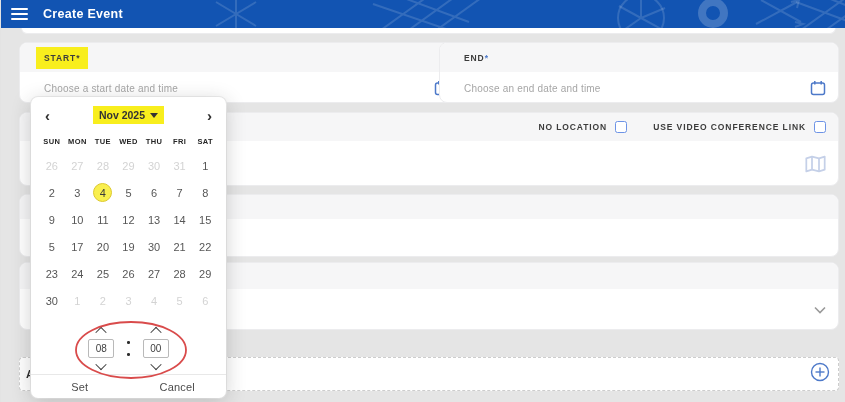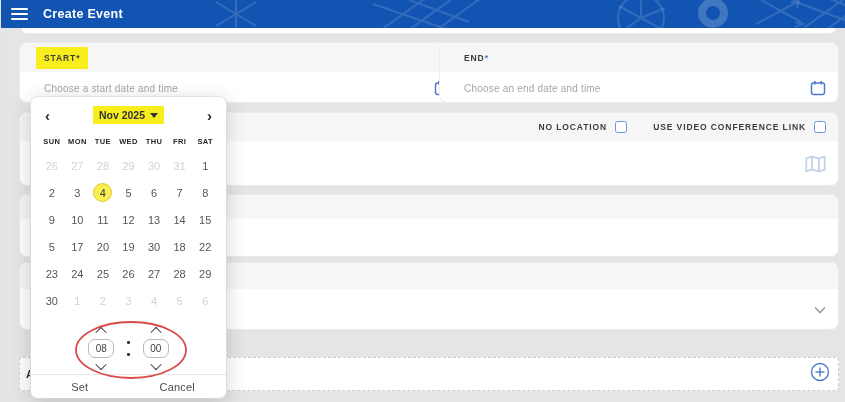--- a/index.html
+++ b/index.html
@@ -63,21 +63,21 @@
   .day.muted { color:#d3d3d3; }
   .day.selected span { background:#f9ef4e; border:1px solid #ddc92e; color:#3a3a3a; }
 
   .timepick { display:flex; align-items:center; justify-content:center; gap:13px;
               margin-top:13px; }
   .spin { display:flex; flex-direction:column; align-items:center; gap:4px; }
   .chev { width:8px; height:8px; border-left:1.6px solid #3d3d3d; border-top:1.6px solid #3d3d3d;
           cursor:pointer; }
   .chev.up { transform:rotate(45deg) translate(1px,1px); }
   .chev.down { transform:rotate(225deg) translate(1px,1px); }
-  .tval { width:26px; height:19px; border:1px solid #b9b9b9; border-radius:7px;
+  .tval { width:26px; height:19px; border:1px solid #b9b9b9; border-radius:2px;
           display:flex; align-items:center; justify-content:center; font-size:10px; color:#3f3f3f; }
   .colon { display:flex; flex-direction:column; gap:9px; }
   .colon i { width:2.6px; height:2.6px; background:#2d2d2d; border-radius:50%; display:block; }
 
   .cal-actions { margin-top:auto; border-top:1px solid #e8e8e8; display:flex; height:24px; }
   .cal-actions .btn { flex:1; display:flex; align-items:center; justify-content:center;
                       font-size:11px; color:#4b4b4b; cursor:pointer; letter-spacing:.2px; }
 
   .annot { position:absolute; left:70px; top:317px; z-index:6; pointer-events:none; }
 </style>
@@ -272,21 +272,21 @@
         <div class="day">
           <span>20</span>
         </div>
         <div class="day">
           <span>19</span>
         </div>
         <div class="day">
           <span>30</span>
         </div>
         <div class="day">
-          <span>18</span>
+          <span>21</span>
         </div>
         <div class="day">
           <span>22</span>
         </div>
         <div class="day">
           <span>23</span>
         </div>
         <div class="day">
           <span>24</span>
         </div>

